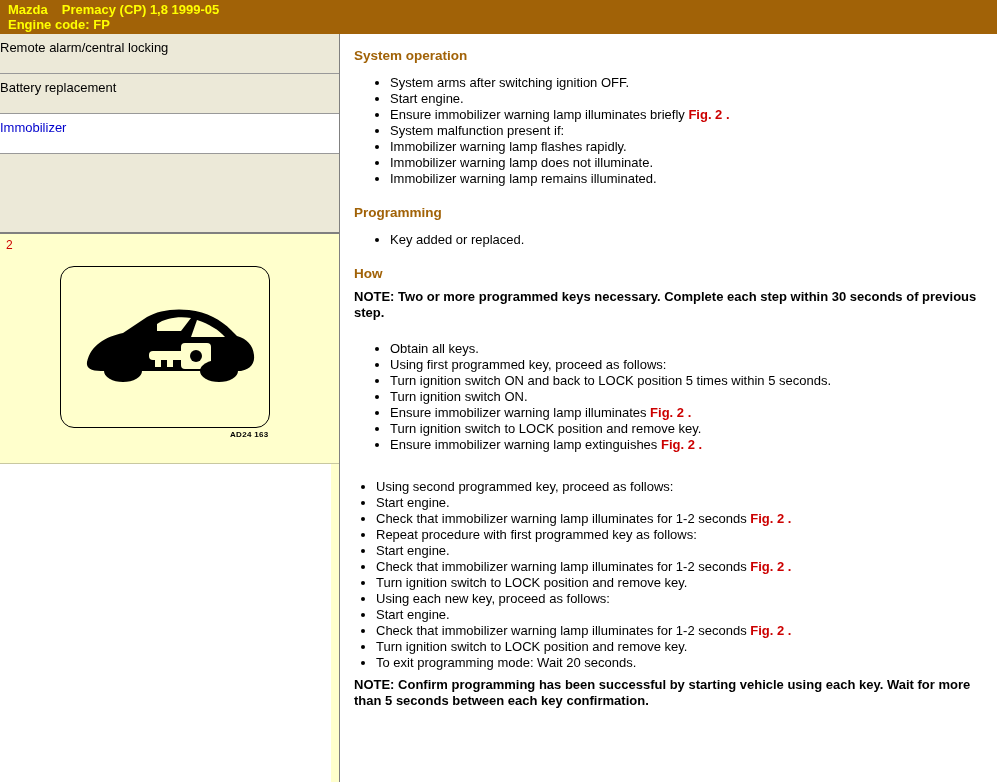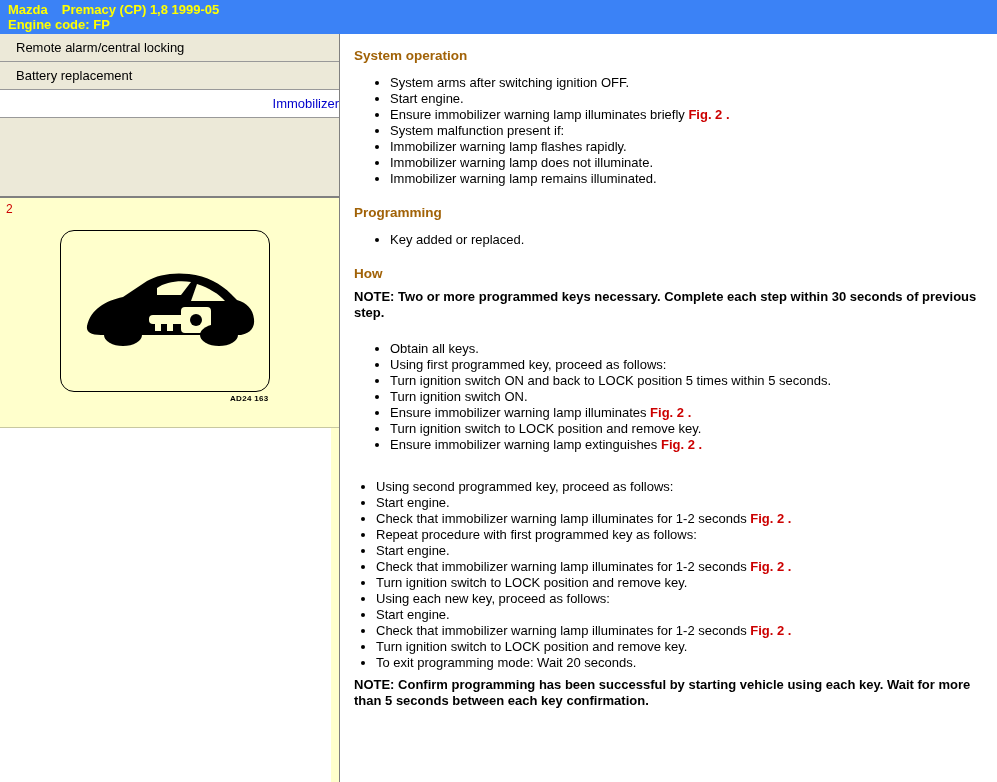--- a/index.html
+++ b/index.html
@@ -11,21 +11,21 @@
     height: 782px;
     background: #ffffff;
     font-family: "Liberation Sans", sans-serif;
     font-size: 13px;
     color: #000000;
     overflow: hidden;
   }
 
   
   #header {
-    background: #3b82f6;
+    background: #a16207;
     color: #ffff00;
     height: 34px;
     padding: 2px 8px 0 8px;
     box-sizing: border-box;
     font-weight: bold;
     font-size: 13px;
     line-height: 15px;
   }
   #header .line1 .make { margin-right: 14px; }
   #header .line2 { }
@@ -44,35 +44,34 @@
     border-right: 1px solid #808080;
     box-sizing: border-box;
     display: flex;
     flex-direction: column;
     background: #ffffff;
   }
   .menu-list {
     border-bottom: 1px solid #808080;
   }
   .menu-item {
-    height: 28px;
+    height: 40px;
     line-height: 28px;
-    padding-left: 16px;
+    padding-left: 0;
     box-sizing: border-box;
     border-bottom: 1px solid #999999;
     background: #ece9d8;
     color: #000000;
     font-size: 13px;
     white-space: nowrap;
     overflow: hidden;
   }
   .menu-item.selected {
     background: #ffffff;
     color: #0000cc;
-    text-align: right;
   }
   .menu-filler {
     height: 78px;
     background: #ece9d8;
     border-bottom: 1px solid #808080;
   }
 
   .fig-panel {
     background: #ffffcc;
     border-bottom: 1px solid #c8c8a0;

